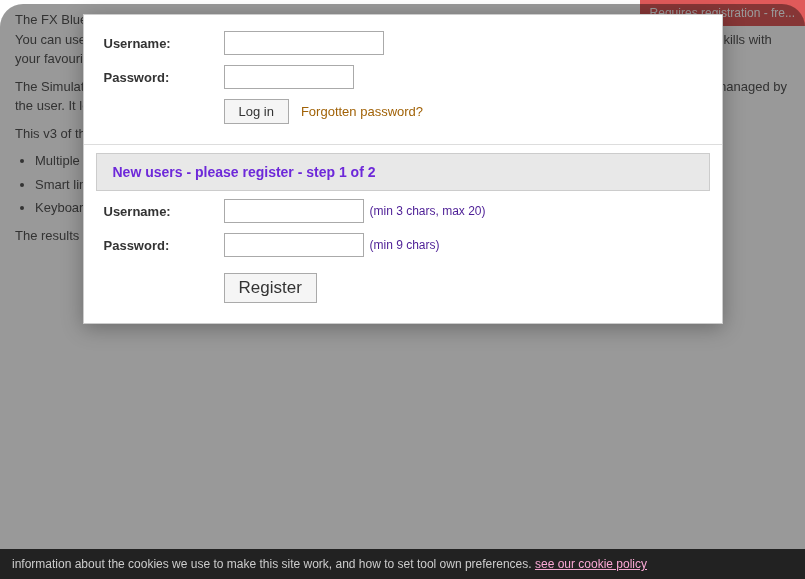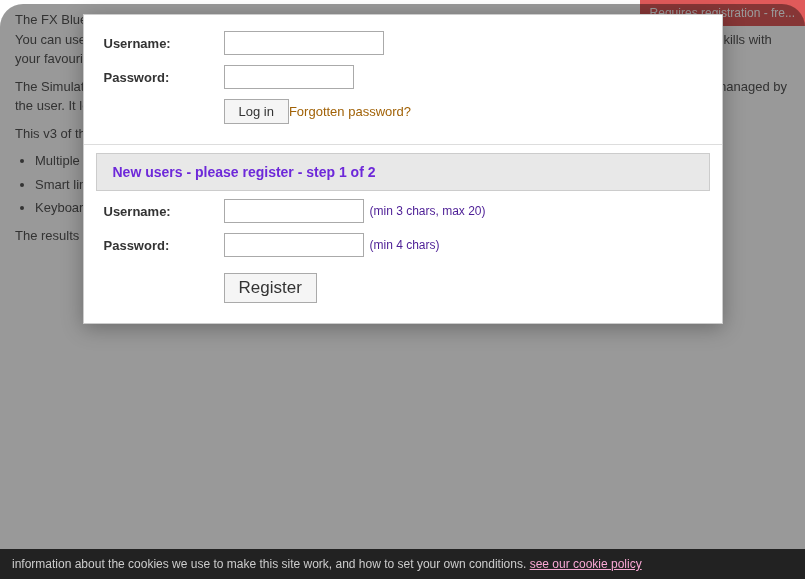--- a/index.html
+++ b/index.html
@@ -111,20 +111,21 @@
     .form-row input.username-input { width: 160px; }
     .form-row input.password-input { width: 130px; }
     .form-row input.email-input { width: 200px; }
     .form-row input.reg-username { width: 140px; }
     .form-row input.reg-password { width: 140px; }
 
     .login-actions {
       display: flex;
       align-items: center;
       margin-left: 120px;
+      gap: 12px;
     }
 
     .btn-login {
       background: #f5f5f5;
       border: 1px solid #aaa;
       padding: 4px 14px;
       font-size: 13px;
       cursor: pointer;
       color: #333;
     }
@@ -244,26 +245,26 @@
 
         <div class="form-row">
           <label>Username:</label>
           <input type="text" class="reg-username" value="" style="">
           <span class="hint-text">(min 3 chars, max 20)</span>
         </div>
 
         <div class="form-row">
           <label>Password:</label>
           <input type="password" class="reg-password" value="" style="">
-          <span class="hint-text">(min 4 chars)</span>
+          <span class="hint-text">(min 9 chars)</span>
         </div>
 
         <button class="btn-register">Register</button>
       </div>
     </div>
 
   </div>
 </div>
 
 <div class="cookie-bar">
-  <span>information about the cookies we use to make this site work, and how to set your own conditions.</span>
+  <span>information about the cookies we use to make this site work, and how to set tool own preferences.</span>
   <a href="#">see our cookie policy</a>
 </div>
 
 </body></html>

